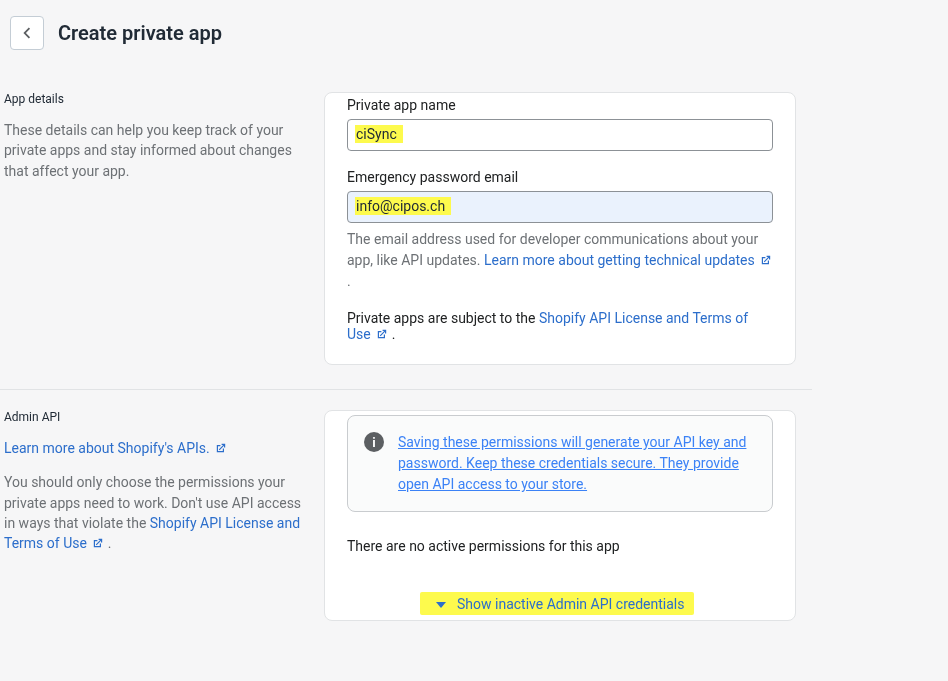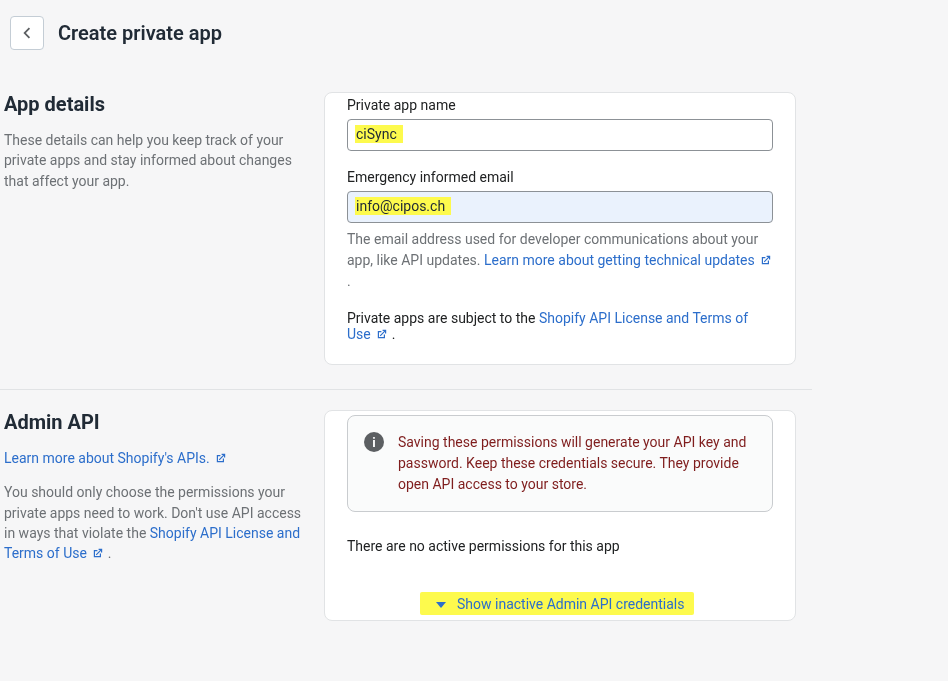--- a/index.html
+++ b/index.html
@@ -33,21 +33,21 @@
     display: flex;
     gap: 20px;
     padding: 20px 16px 24px 4px;
     border-bottom: 1px solid #e1e3e5;
   }
   .section.last { border-bottom: none; }
   .side {
     flex: 0 0 300px;
     padding-left: 0;
   }
-  .side h2 { font-size: 20px; font-weight: 700; margin-bottom: 14px; }
+  .side h2 { font-size: 12px; font-weight: 400; margin-bottom: 14px; }
   .side p { color: #6d7175; line-height: 1.45; margin-bottom: 14px; }
   .side a { color: #2c6ecb; text-decoration: none; }
   .ext-icon {
     display: inline-block;
     width: 12px; height: 12px;
     vertical-align: -1px;
     margin-left: 2px;
   }
   .card {
     flex: 1;
@@ -91,21 +91,21 @@
   .banner-icon {
     width: 20px; height: 20px;
     background: #5c5f62;
     border-radius: 50%;
     color: #fff;
     font-weight: 700;
     font-size: 13px;
     display:flex; align-items:center; justify-content:center;
     flex-shrink: 0;
   }
-  .banner-text { color: #7f1d1d; line-height: 1.5; }
+  .banner-text { color: #3b82f6; line-height: 1.5; text-decoration: underline; }
   .perm-title {
     font-size: 12px;
     font-weight: 600;
     letter-spacing: 0.4px;
     color: #6d7175;
     margin-bottom: 14px;
   }
   .perm-empty { color: #202223; margin-bottom: 34px; }
   .show-inactive {
     text-align: center;
@@ -163,21 +163,21 @@
     </div>
     <div class="card">
       <div class="field">
         <label>Private app name</label>
         <div class="input-hl">
           <input type="text" value="ciSync" style="">
           <span class="hl-overlay">ciSync</span>
         </div>
       </div>
       <div class="field">
-        <label>Emergency informed email</label>
+        <label>Emergency password email</label>
         <div class="input-hl">
           <input class="email-input" type="text" value="info@cipos.ch" style="">
           <span class="hl-overlay">info@cipos.ch</span>
         </div>
         <div class="helper">
           <span>The email address used for developer communications about your app, like API updates. </span>
           <a href="#">
             <span>Learn more about getting technical updates</span>
             <svg class="ext-icon" viewBox="0 0 20 20" fill="#2c6ecb">
                 <path d="M11 3h6v6h-2V6.4l-7.3 7.3-1.4-1.4L13.6 5H11V3zM5 5h4v2H5v8h8v-4h2v6H3V5h2z"></path>

